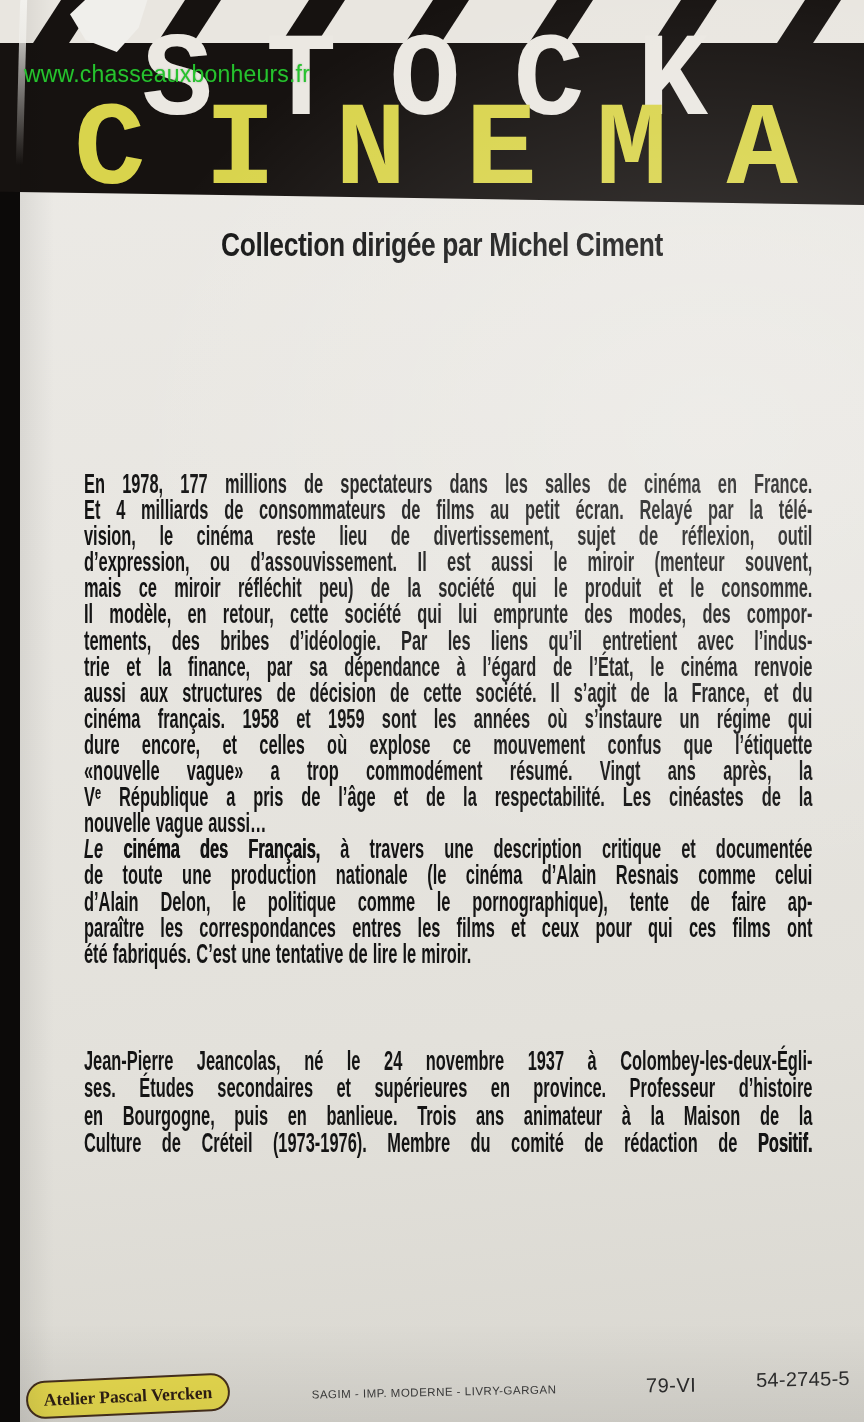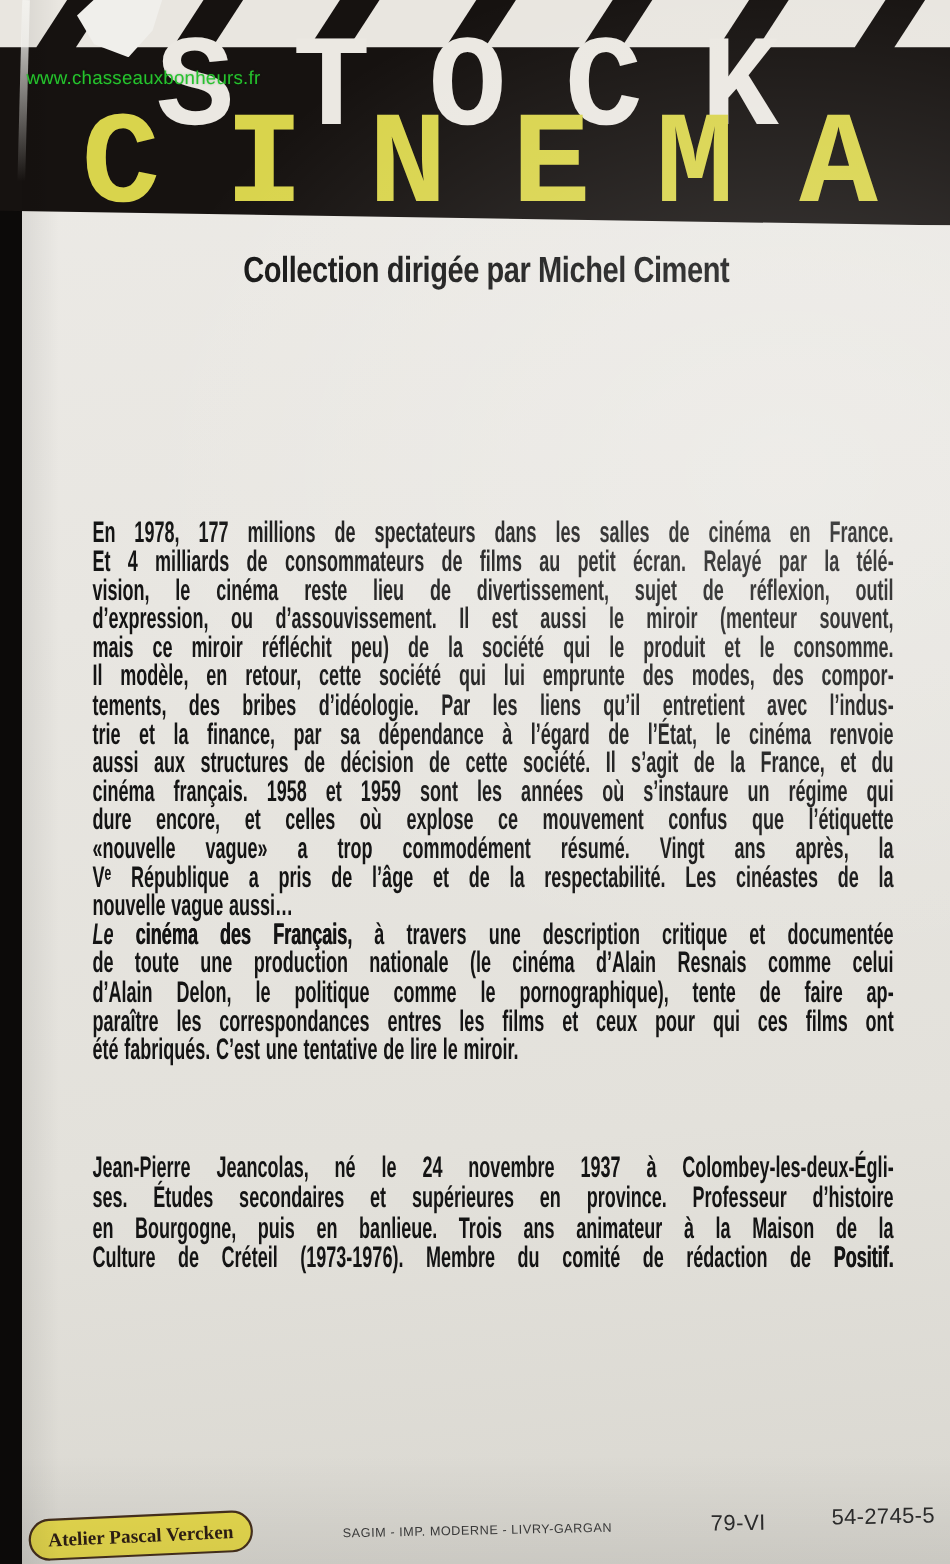--- a/index.html
+++ b/index.html
@@ -41,21 +41,21 @@
     position:absolute;left:50px;top:-2px;width:78px;height:54px;background:#f0efeb;
     clip-path:polygon(22% 0,100% 0,88% 55%,60% 100%,20% 78%,0 30%);z-index:4;
   }
   .edge-glint{
     position:absolute;left:-2px;top:0;width:7px;height:165px;z-index:4;
     background:linear-gradient(to bottom,#f2f1ed,rgba(240,239,235,0));
     transform:rotate(1.5deg);
   }
   .watermark{
     position:absolute;left:4px;top:61px;z-index:5;
-    font-size:17px;letter-spacing:0.2px;color:#26c32e;
+    font-size:23px;letter-spacing:0.2px;color:#26c32e;
     text-shadow:0 0 2px rgba(0,90,0,0.35);
   }
   
   .collection{
     position:absolute;left:0;right:0;top:226px;text-align:center;
     font-weight:bold;font-size:33px;letter-spacing:-0.5px;color:#161616;
     transform:scaleX(0.8);transform-origin:50% 0;
   }
   
   .condensed{

